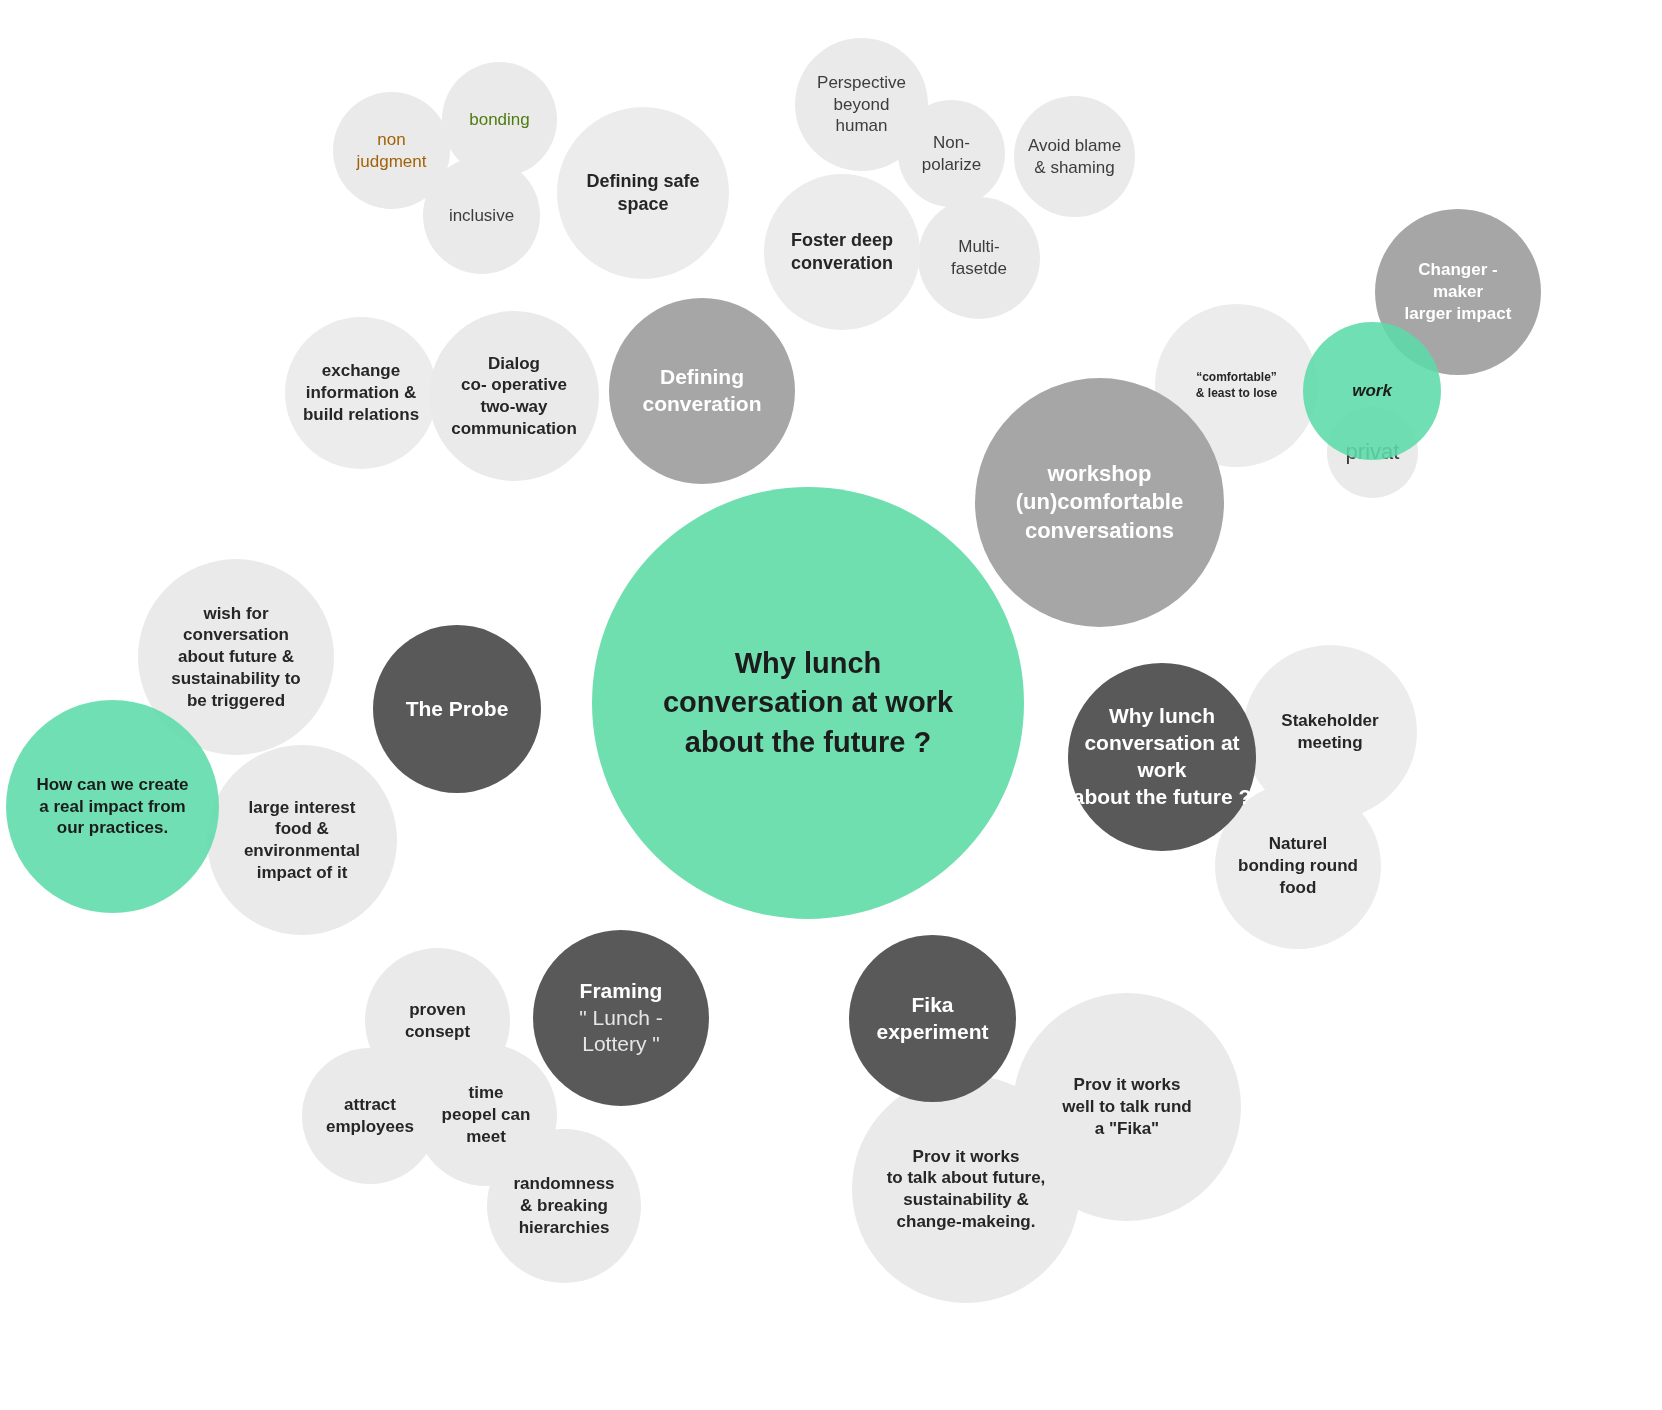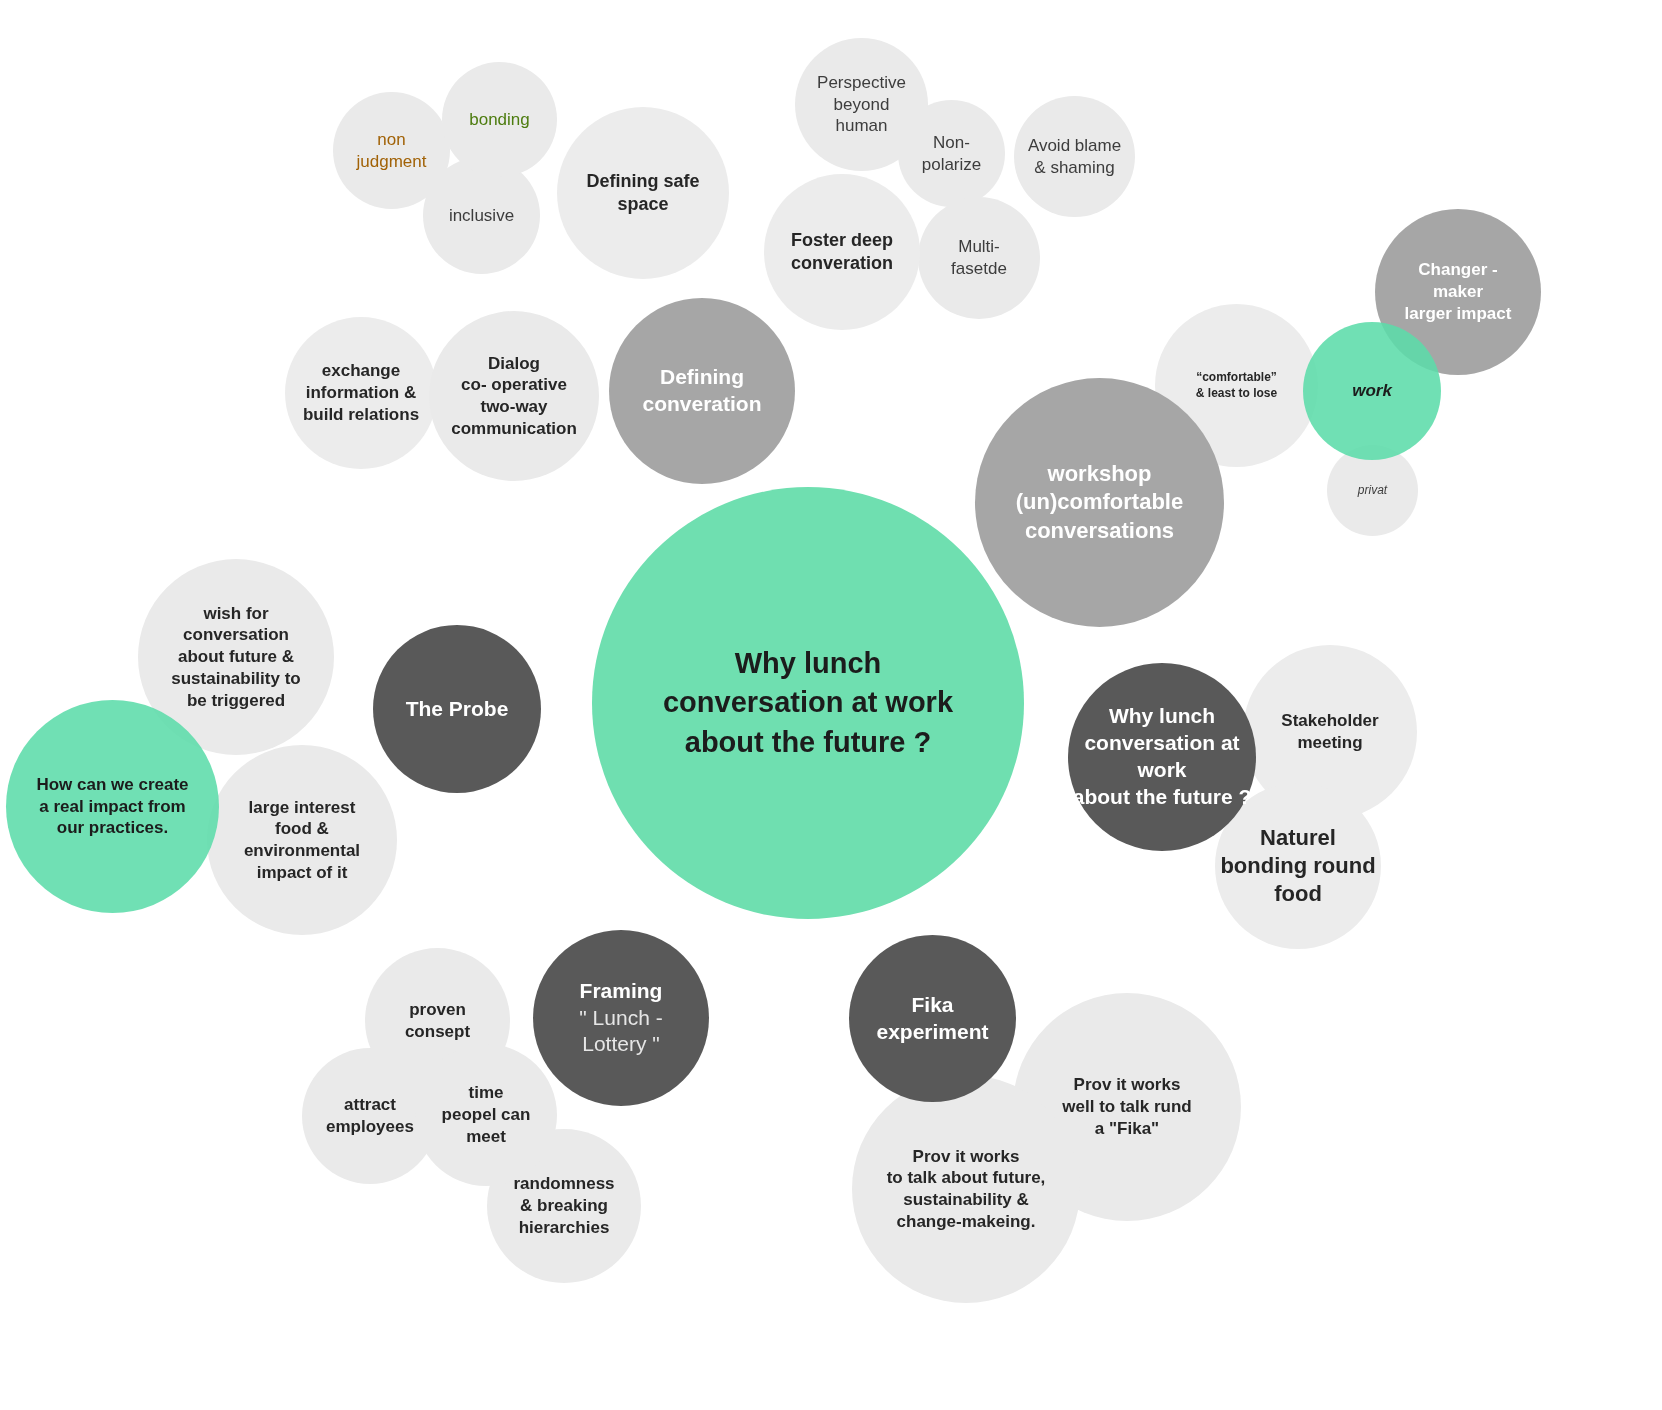--- a/index.html
+++ b/index.html
@@ -124,21 +124,21 @@
 
   <div class="bubble c-light w-bold z1" style="left:1155px; top:304px; width:163px; height:163px; font-size:12px;">
     <span class="lbl">“comfortable”
 &amp; least to lose</span>
   </div>
 
   <div class="bubble c-greenT w-bold z3" style="left:1303px; top:322px; width:138px; height:138px; font-size:17px;font-style:italic;">
     <span class="lbl">work</span>
   </div>
 
-  <div class="bubble c-light2 w-reg z1" style="left:1327px; top:445px; width:91px; height:91px; font-size:12px; color:#3d3d3d;font-style:italic;">
+  <div class="bubble c-light2 w-reg z1" style="left:1327px; top:407px; width:91px; height:91px; font-size:22px; color:#3d3d3d;">
     <span class="lbl">privat</span>
   </div>
 
   <div class="bubble c-mid w-bold z2" style="left:975px; top:378px; width:249px; height:249px; font-size:22px;">
     <span class="lbl">workshop
 (un)comfortable
 conversations</span>
   </div>
 
   <div class="bubble c-light2 w-bold z2" style="left:138px; top:559px; width:196px; height:196px; font-size:17px;">
@@ -170,21 +170,21 @@
     <span class="lbl">Why lunch
 conversation at work
 about the future  ?</span>
   </div>
 
   <div class="bubble c-light w-bold z1" style="left:1243px; top:645px; width:174px; height:174px; font-size:17px;">
     <span class="lbl">Stakeholder
 meeting</span>
   </div>
 
-  <div class="bubble c-light w-bold z1" style="left:1215px; top:783px; width:166px; height:166px; font-size:22px;">
+  <div class="bubble c-light w-bold z1" style="left:1215px; top:783px; width:166px; height:166px; font-size:17px;">
     <span class="lbl">Naturel
 bonding round
 food</span>
   </div>
 
   <div class="bubble c-dark w-bold z3" style="left:1068px; top:663px; width:188px; height:188px; font-size:21px;">
     <span class="lbl">Why lunch
 conversation at work
 about the future  ?</span>
   </div>

